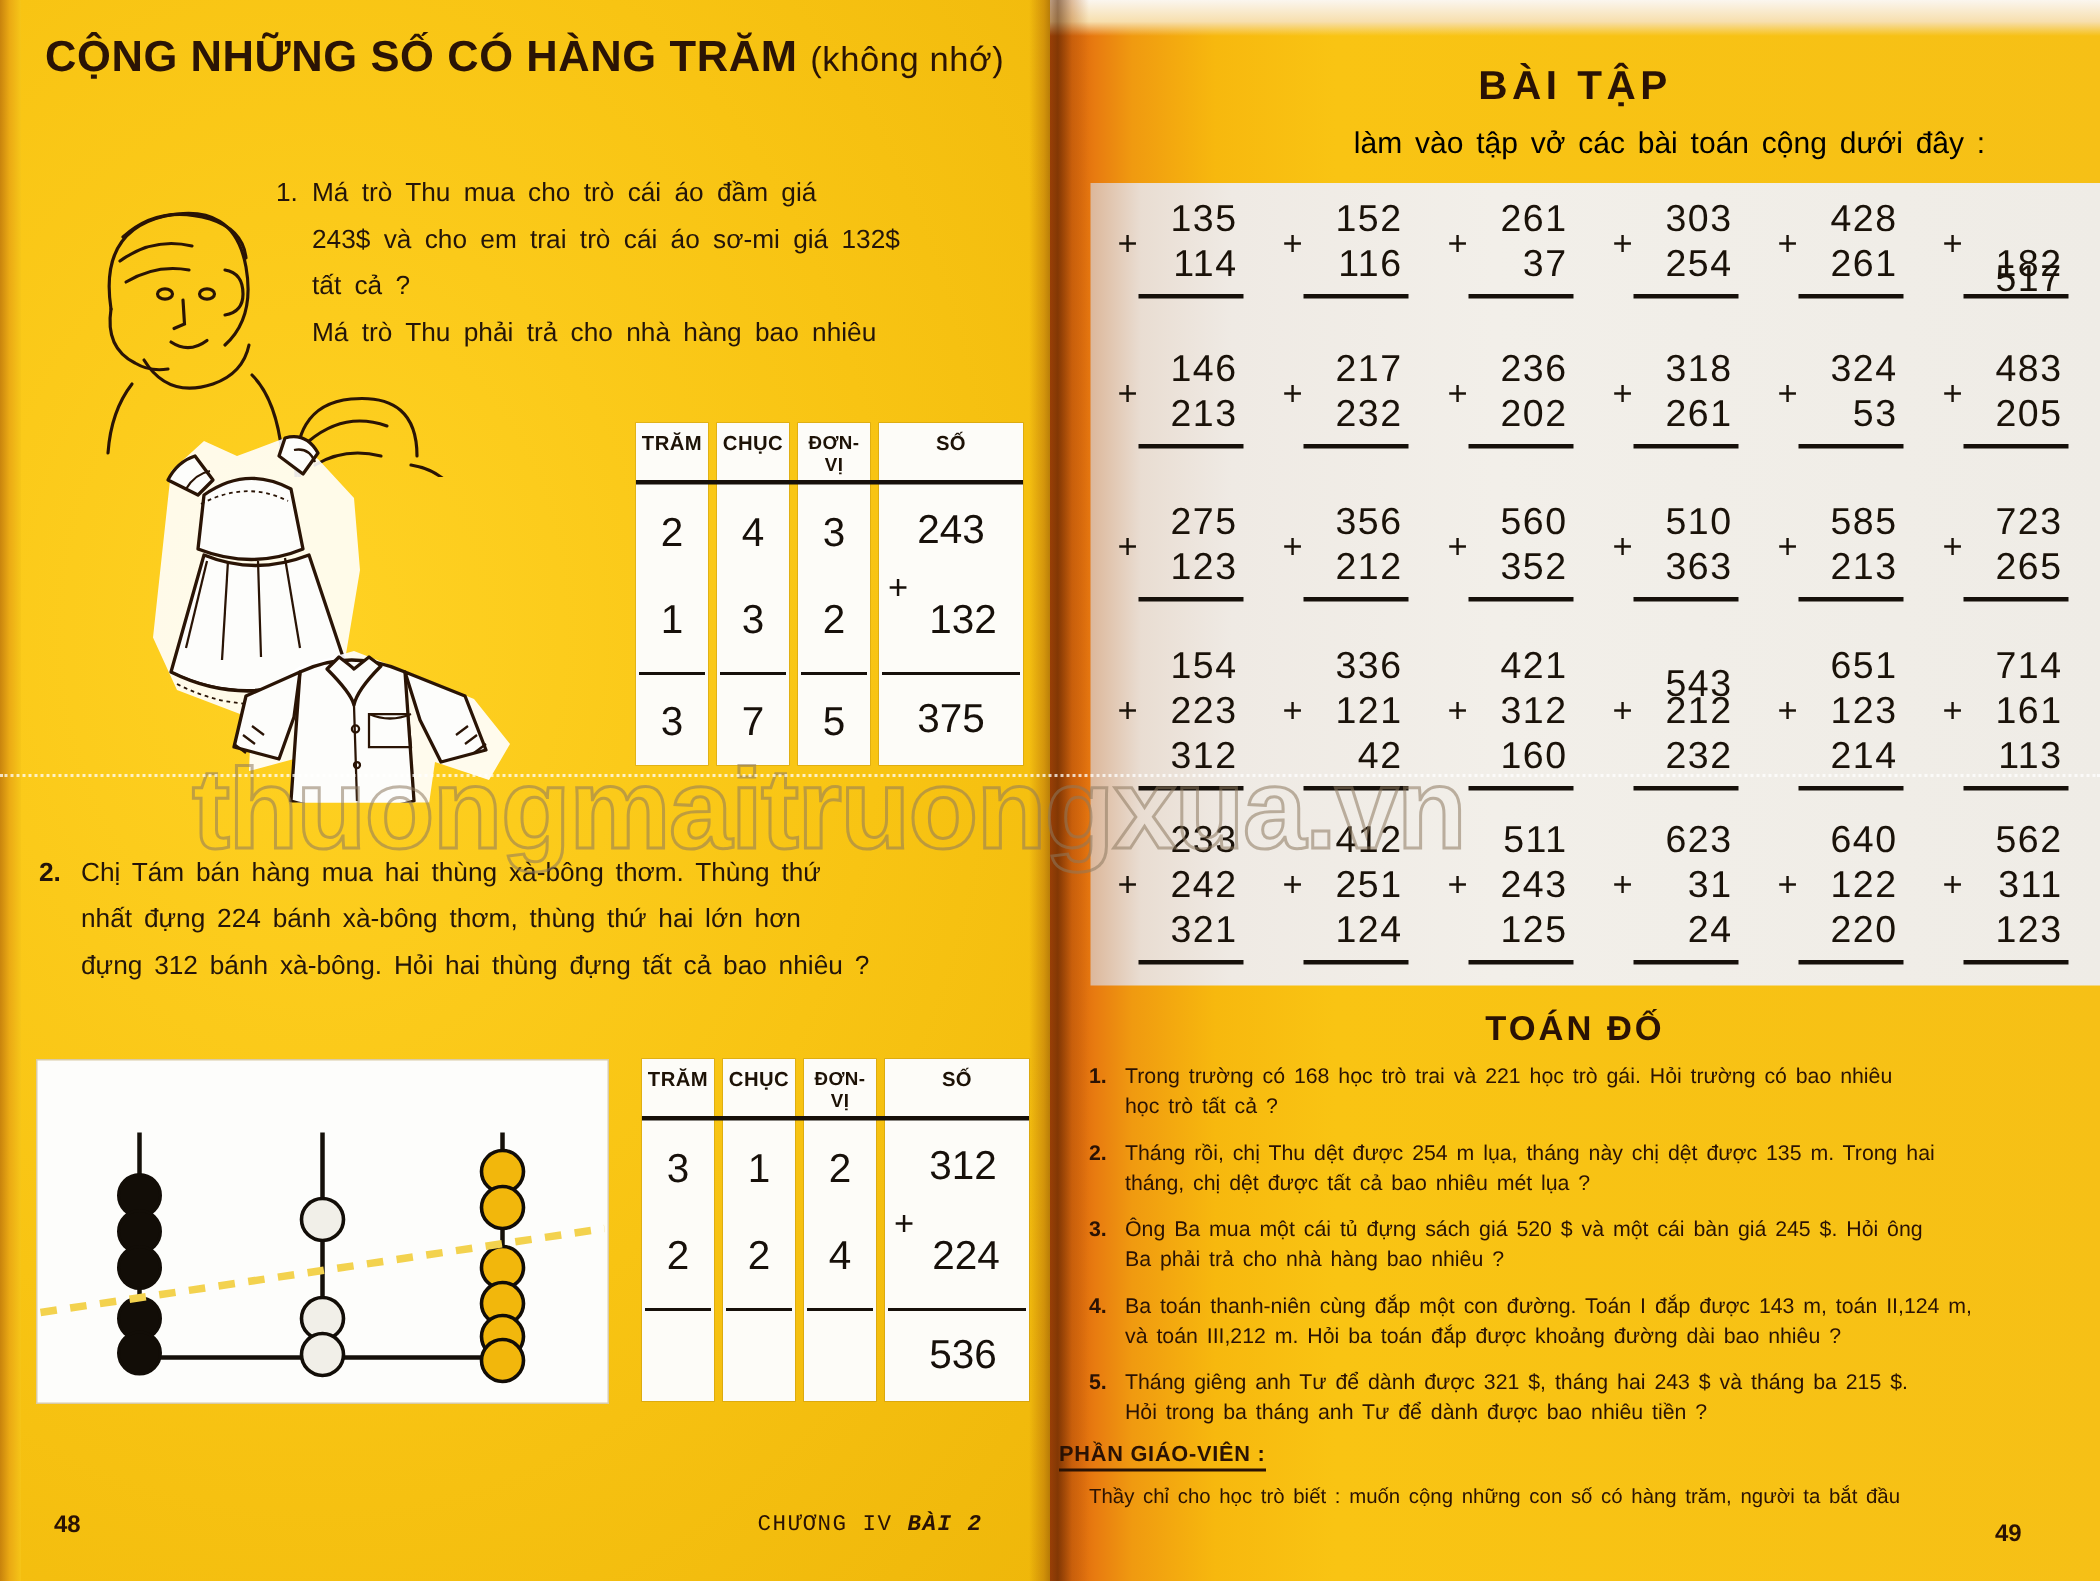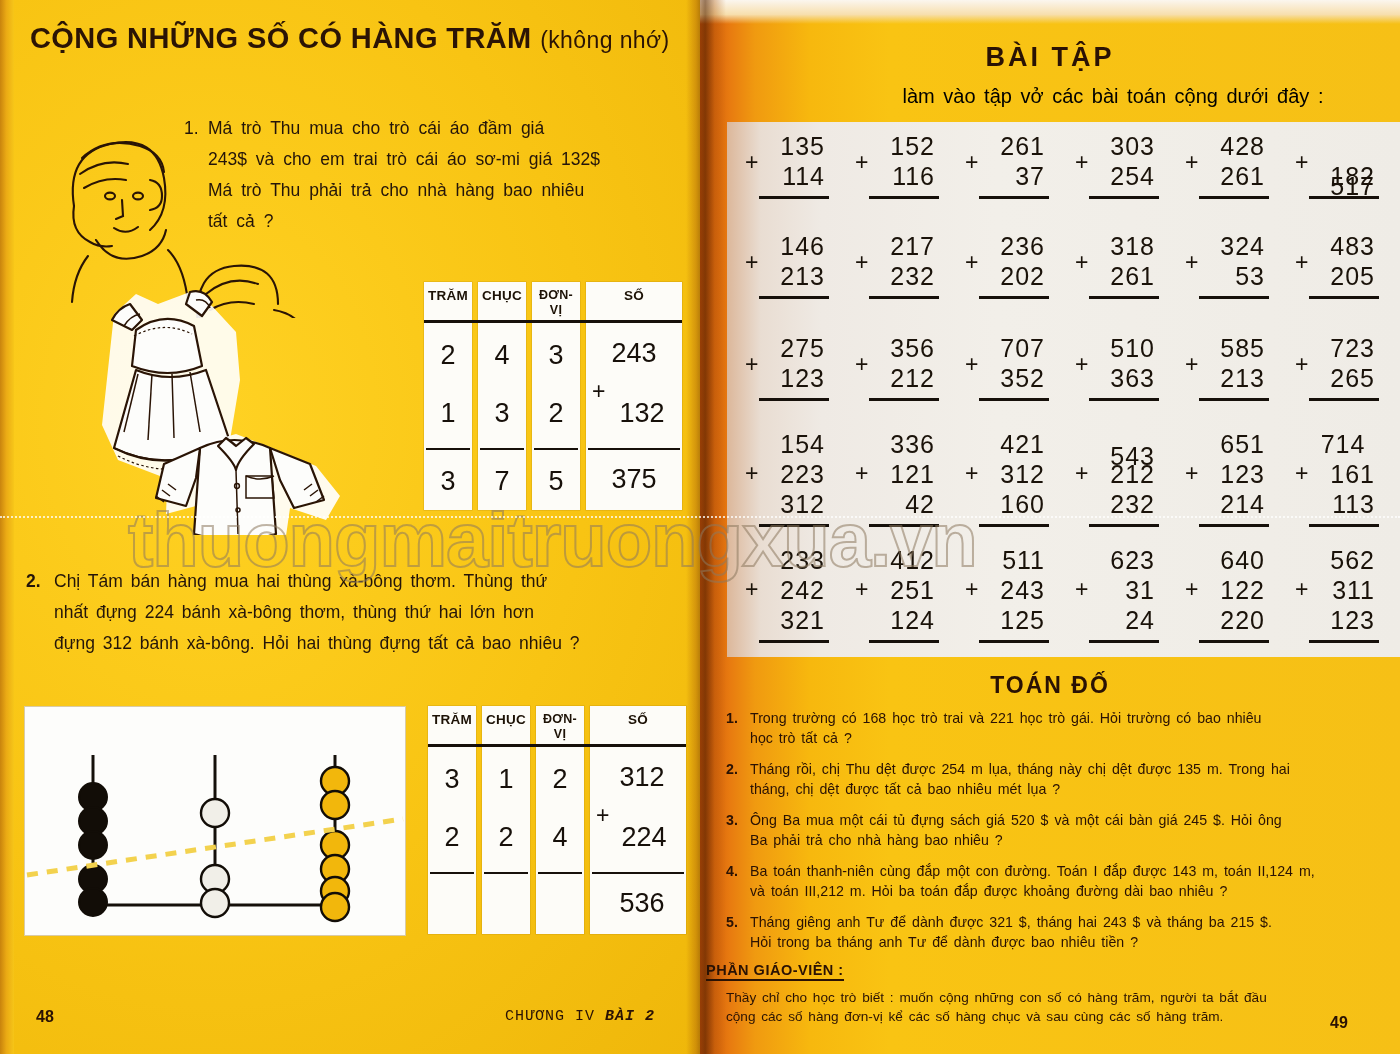--- a/index.html
+++ b/index.html
@@ -244,22 +244,22 @@
         <path d="M116 226 l8 6 M122 220 l8 6 M128 214 l8 6"></path>
         <path d="M284 226 l-8 6 M278 220 l-8 6 M272 214 l-8 6"></path>
       </g>
     </g>
   </svg>
 
   <div class="prob1">
     <span class="num">1.</span>
     <div>Má trò Thu mua cho trò   cái   áo đầm giá</div>
     <div>243$ và cho em trai trò cái áo sơ-mi giá 132$</div>
+    <div>tất cả ?</div>
     <div>Má trò Thu phải trả cho nhà hàng bao nhiêu</div>
-    <div>tất cả ?</div>
   </div>
 
   <div class="pvtable" style="left:424px;top:282px;width:258px;height:228px">
     <div class="col" style="left:0;width:48px;height:228px"></div>
     <div class="col" style="left:54px;width:48px;height:228px"></div>
     <div class="col" style="left:108px;width:48px;height:228px"></div>
     <div class="col" style="left:162px;width:96px;height:228px"></div>
 
     <div class="hdr" style="left:0;width:48px">TRĂM</div>
     <div class="hdr" style="left:54px;width:48px">CHỤC</div>
@@ -463,21 +463,21 @@
           <div class="bar" style="left: 14px; width: 70px; top: 64px;"></div>
         </div>
         <div class="exitem" style="left: 128px; top: 212px; width: 96px;">
           <span class="op" style="top: 16.5px;">+</span>
           <span class="nline" style="left: 16px; top: 0px;">356</span>
           <span class="nline" style="left: 16px; top: 30px;">212</span>
           <div class="bar" style="left: 14px; width: 70px; top: 64px;"></div>
         </div>
         <div class="exitem" style="left: 238px; top: 212px; width: 96px;">
           <span class="op" style="top: 16.5px;">+</span>
-          <span class="nline" style="left: 16px; top: 0px;">707</span>
+          <span class="nline" style="left: 16px; top: 0px;">560</span>
           <span class="nline" style="left: 16px; top: 30px;">352</span>
           <div class="bar" style="left: 14px; width: 70px; top: 64px;"></div>
         </div>
         <div class="exitem" style="left: 348px; top: 212px; width: 96px;">
           <span class="op" style="top: 16.5px;">+</span>
           <span class="nline" style="left: 16px; top: 0px;">510</span>
           <span class="nline" style="left: 16px; top: 30px;">363</span>
           <div class="bar" style="left: 14px; width: 70px; top: 64px;"></div>
         </div>
         <div class="exitem" style="left: 458px; top: 212px; width: 96px;">
@@ -522,21 +522,21 @@
         </div>
         <div class="exitem" style="left: 458px; top: 308px; width: 96px;">
           <span class="op" style="top: 30px;">+</span>
           <span class="nline" style="left: 16px; top: 0px;">651</span>
           <span class="nline" style="left: 16px; top: 30px;">123</span>
           <span class="nline" style="left: 16px; top: 60px;">214</span>
           <div class="bar" style="left: 14px; width: 70px; top: 94px;"></div>
         </div>
         <div class="exitem" style="left: 568px; top: 308px; width: 96px;">
           <span class="op" style="top: 30px;">+</span>
-          <span class="nline" style="left: 16px; top: 0px; text-align: center;">714</span>
+          <span class="nline" style="left: 16px; top: 0px;">714</span>
           <span class="nline" style="left: 16px; top: 30px;">161</span>
           <span class="nline" style="left: 16px; top: 60px;">113</span>
           <div class="bar" style="left: 14px; width: 70px; top: 94px;"></div>
         </div>
         <div class="exitem" style="left: 18px; top: 424px; width: 96px;">
           <span class="op" style="top: 30px;">+</span>
           <span class="nline" style="left: 16px; top: 0px;">233</span>
           <span class="nline" style="left: 16px; top: 30px;">242</span>
           <span class="nline" style="left: 16px; top: 60px;">321</span>
           <div class="bar" style="left: 14px; width: 70px; top: 94px;"></div>
@@ -604,20 +604,19 @@
       <div class="td-item">
         <span class="idx">5.</span>
         <div class="txt">Tháng giêng anh Tư để dành được 321 $, tháng hai 243 $ và tháng ba 215 $.</div>
         <div class="txt">Hỏi trong ba tháng anh Tư để dành được bao nhiêu tiền ?</div>
       </div>
     </div>
 
   <div class="teacher-head">PHẦN  GIÁO-VIÊN :</div>
   <div class="teacher-body">
     <div>Thầy chỉ cho học trò biết : muốn cộng những con số có hàng trăm, người ta bắt đầu</div>
-    <div>cộng các số hàng đơn-vị kể các số hàng chục và sau cùng các số hàng trăm.</div>
   </div>
   <div class="pg-right">49</div>
 
   <div class="watermark">thuongmaitruongxua.vn</div>
   <div class="wm-line"></div>
 
 </div>
 
 </body></html>

